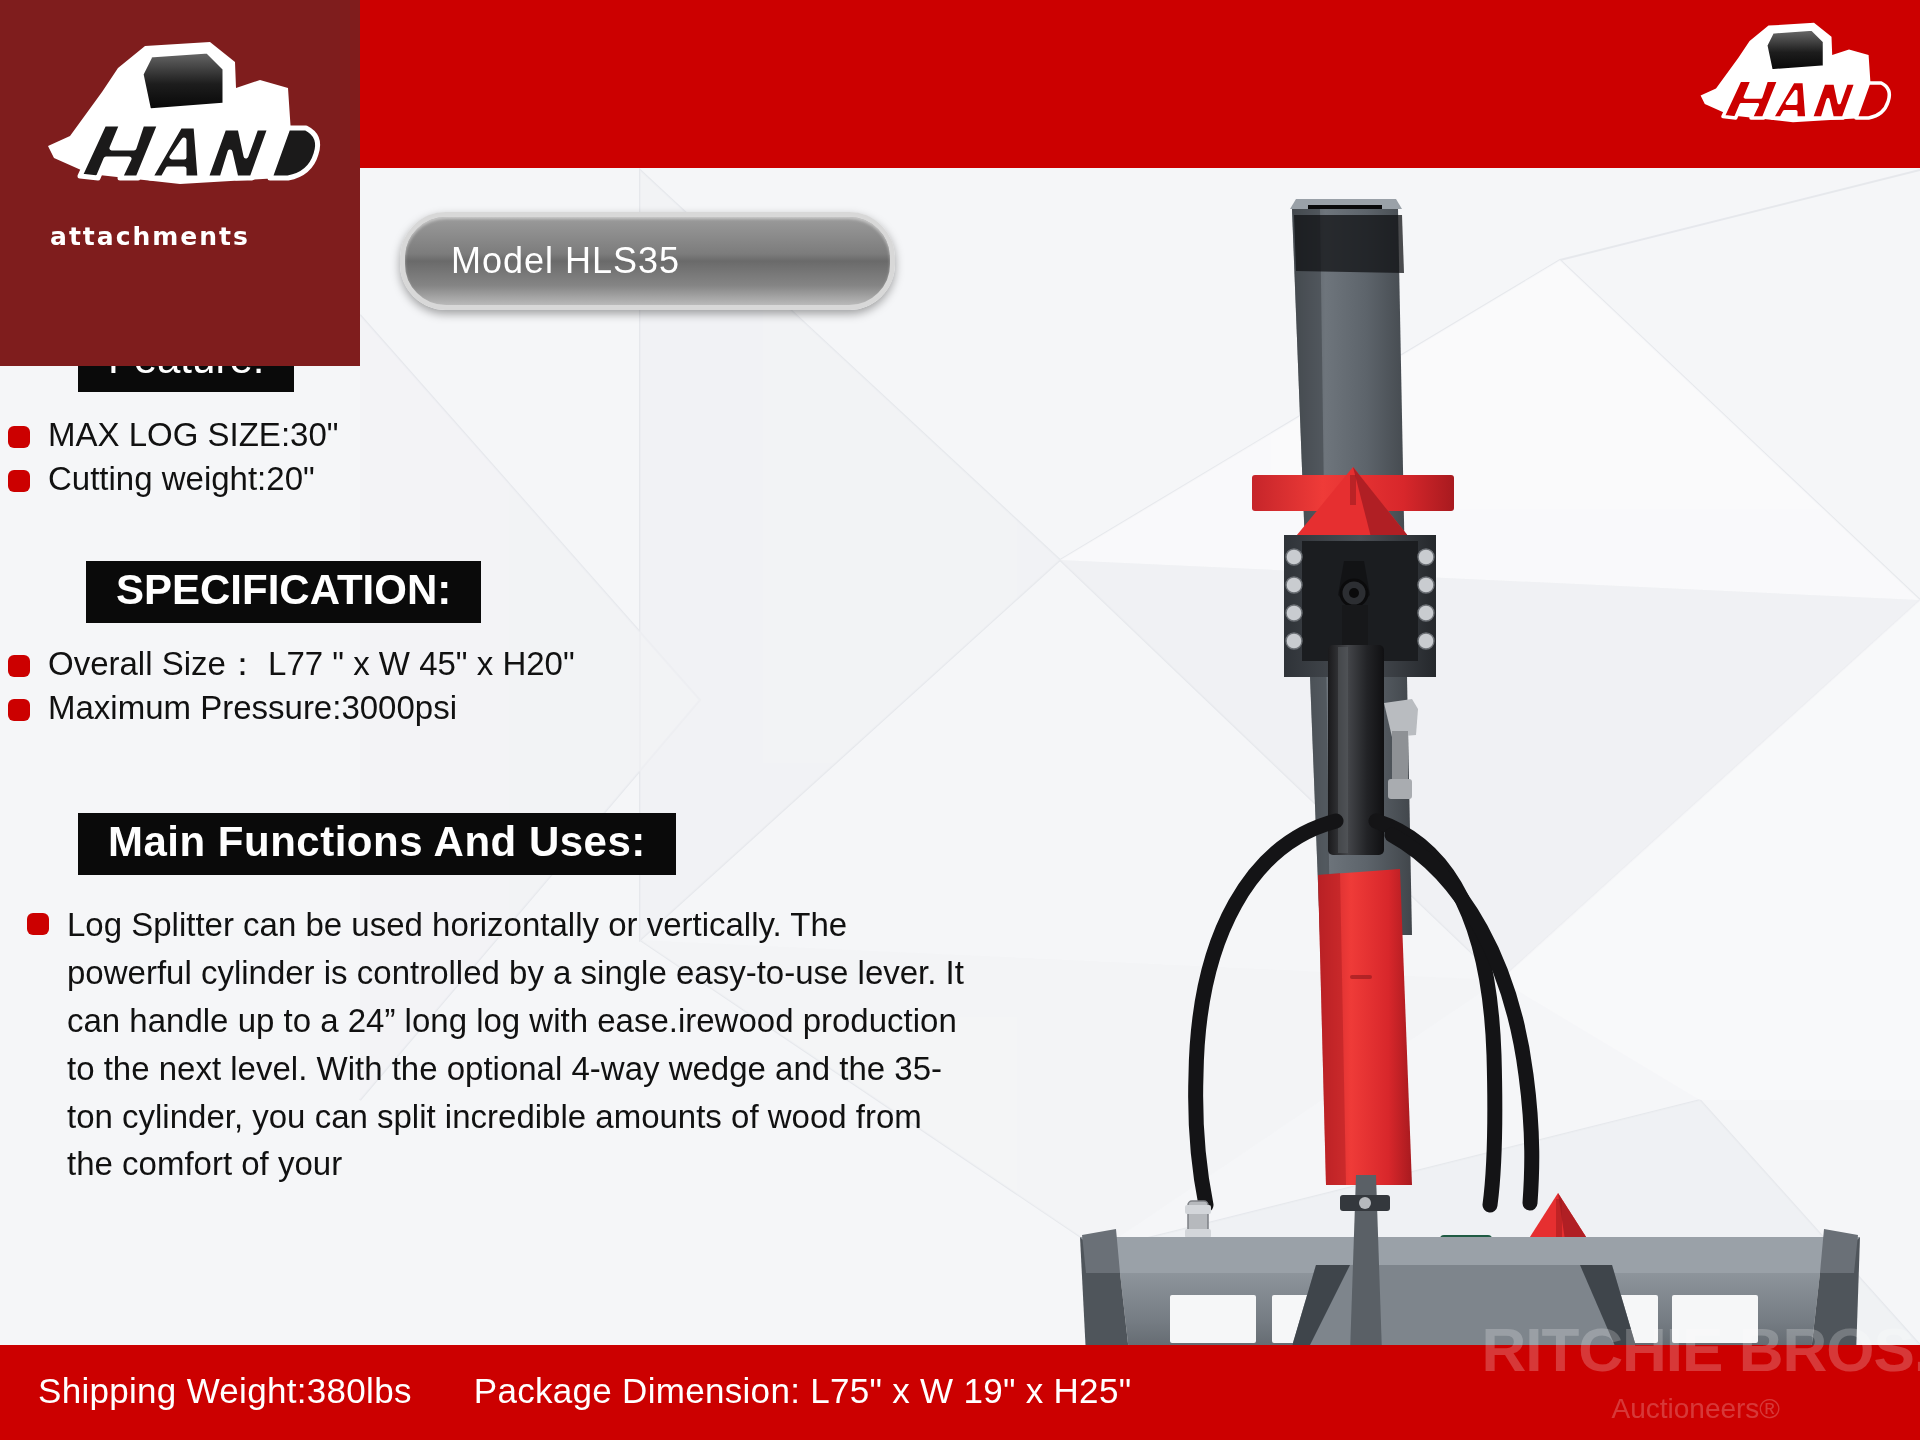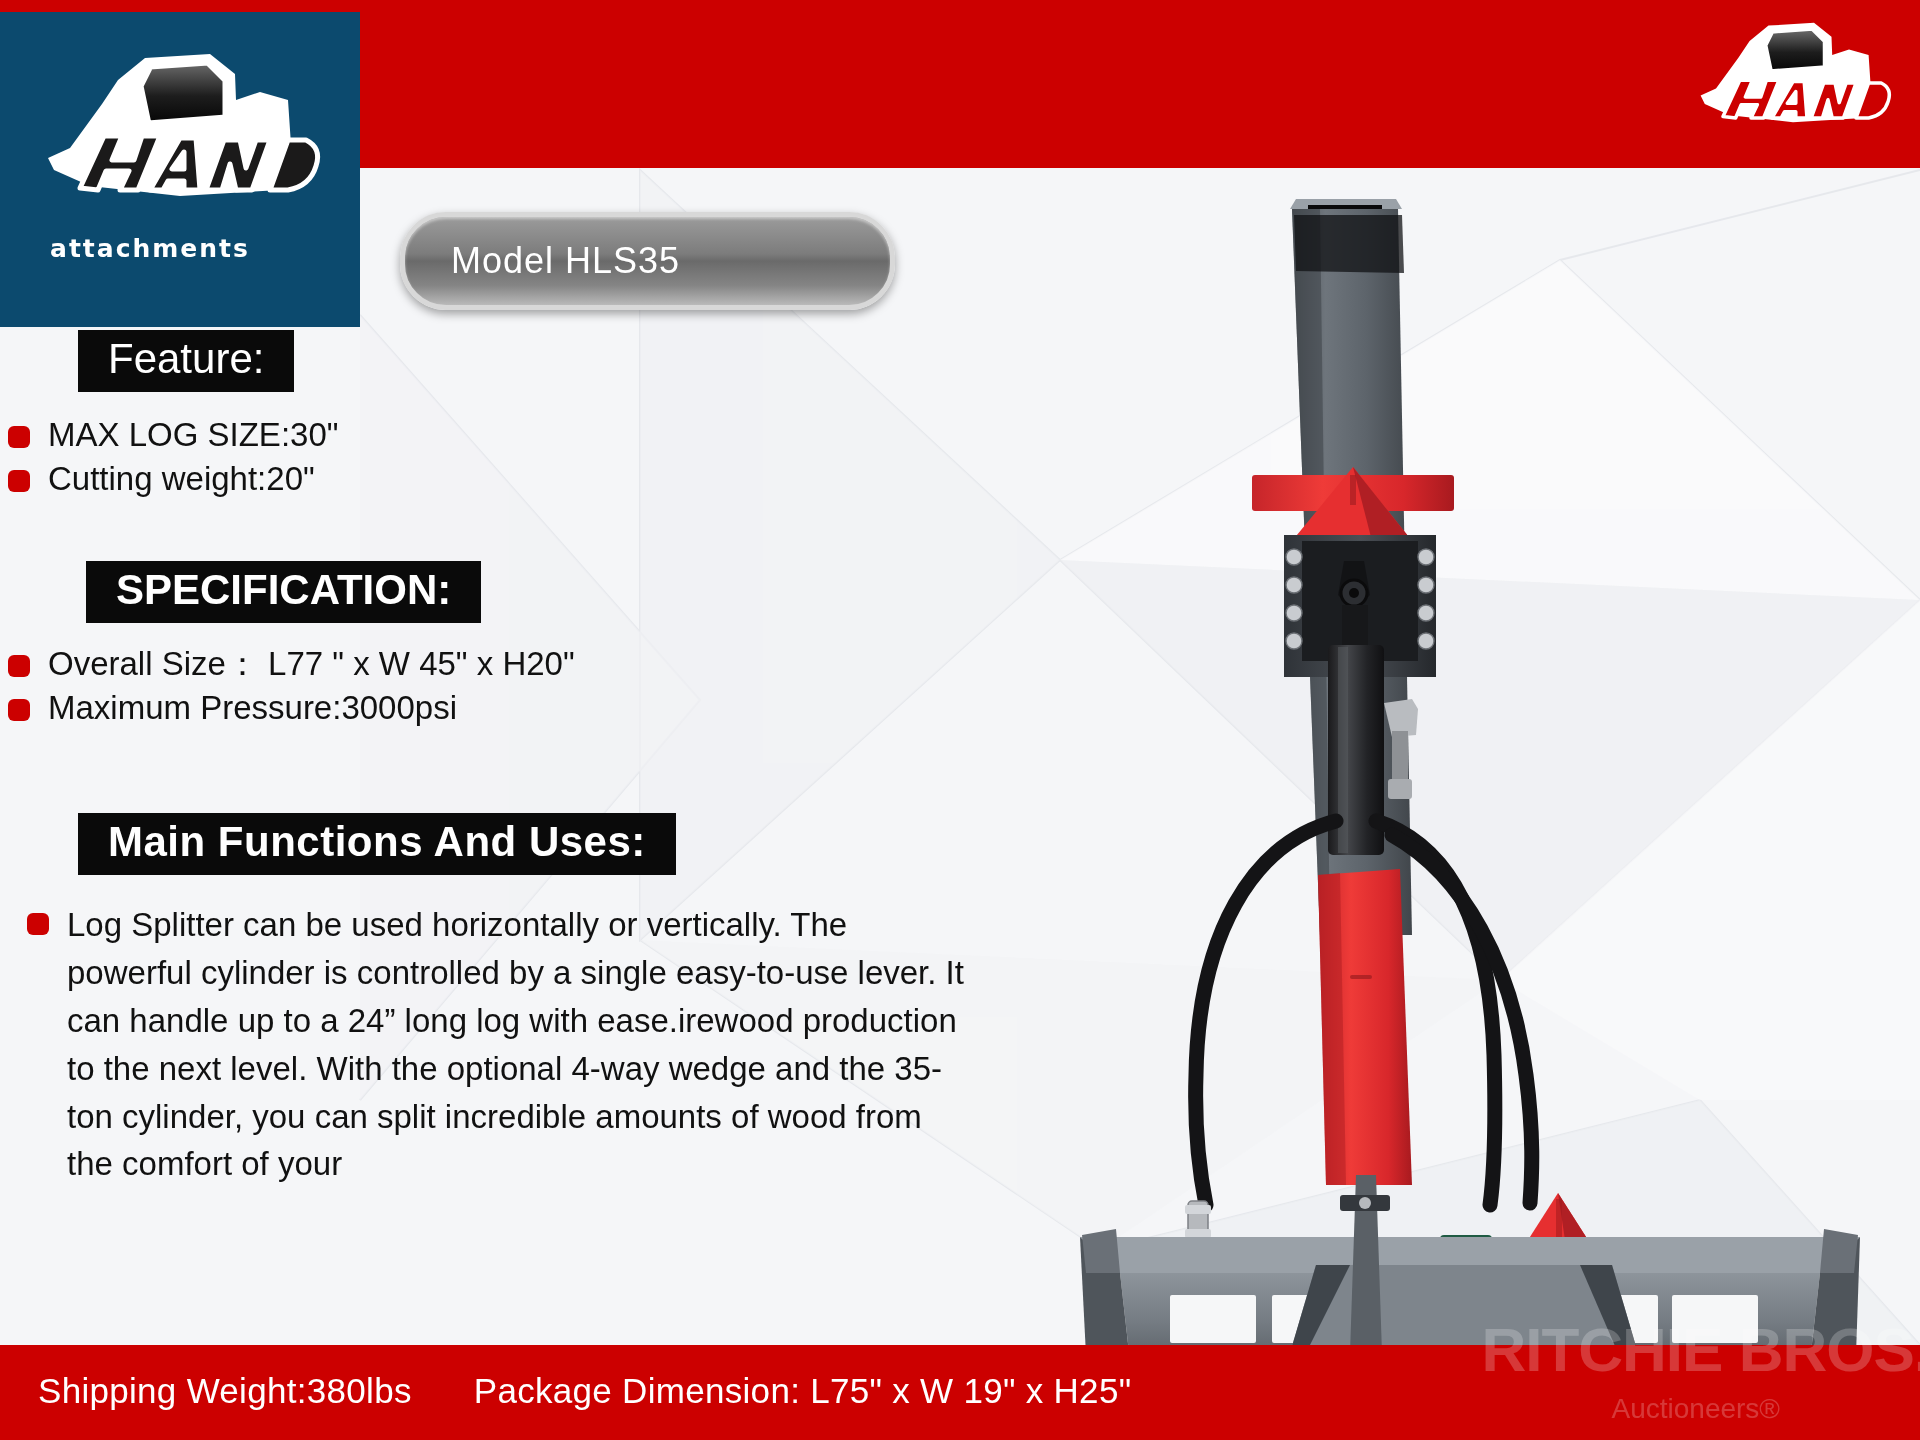--- a/index.html
+++ b/index.html
@@ -8,21 +8,21 @@
     font-family:"Liberation Sans","DejaVu Sans",sans-serif;
     background:#f2f3f5;position:relative;
   }
   #page{position:absolute;inset:0;background:#f4f5f7;overflow:hidden;}
 
   
   .facets{position:absolute;inset:0;z-index:0;pointer-events:none;}
 
   
   .header{position:absolute;left:0;top:0;width:1920px;height:168px;background:#CC0000;z-index:5;}
-  .logo-panel{position:absolute;left:0;top:12px;width:360px;height:315px;background:#0c4a6e;z-index:7;}
+  .logo-panel{position:absolute;left:0;top:0;width:360px;height:366px;background:#7f1d1d;z-index:7;}
   .logo-mark{position:absolute;left:30px;top:28px;width:300px;height:200px;}
   .logo-sub{position:absolute;left:0;top:222px;width:300px;text-align:center;color:#fff;
     font-size:25px;letter-spacing:2px;font-weight:700;font-family:"DejaVu Sans",sans-serif;}
   .title{position:absolute;left:440px;top:38px;width:1100px;color:#fff;font-size:69px;
     font-weight:700;letter-spacing:-1px;line-height:1;
     font-family:"Liberation Sans Narrow","Liberation Sans",sans-serif;
     transform:scaleX(.93);transform-origin:left center;
     text-shadow:2px 2px 4px rgba(0,0,0,.35);white-space:nowrap;}
   .logo-right{position:absolute;right:22px;top:8px;width:210px;height:150px;z-index:7;}
 

